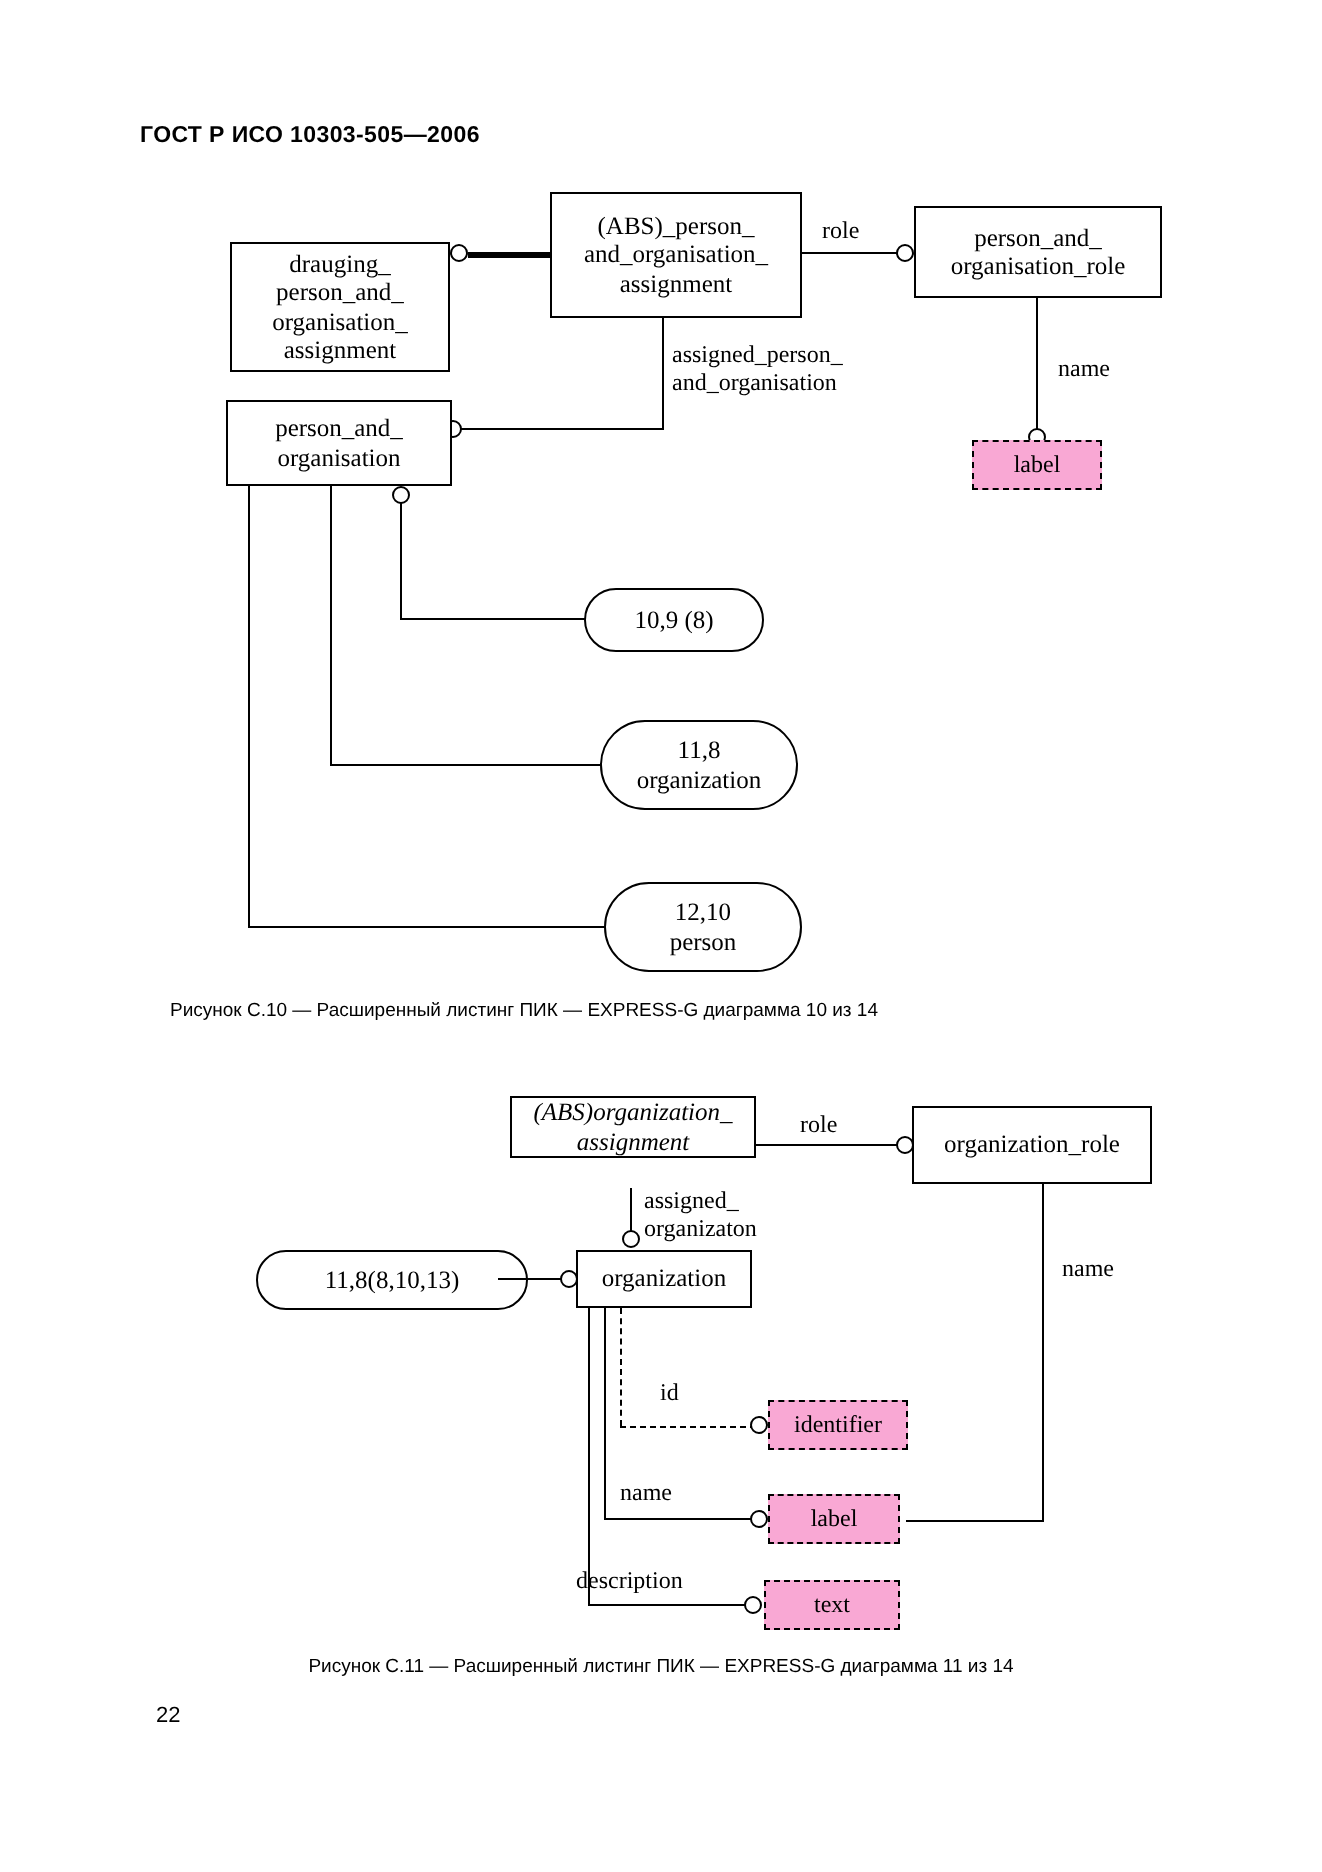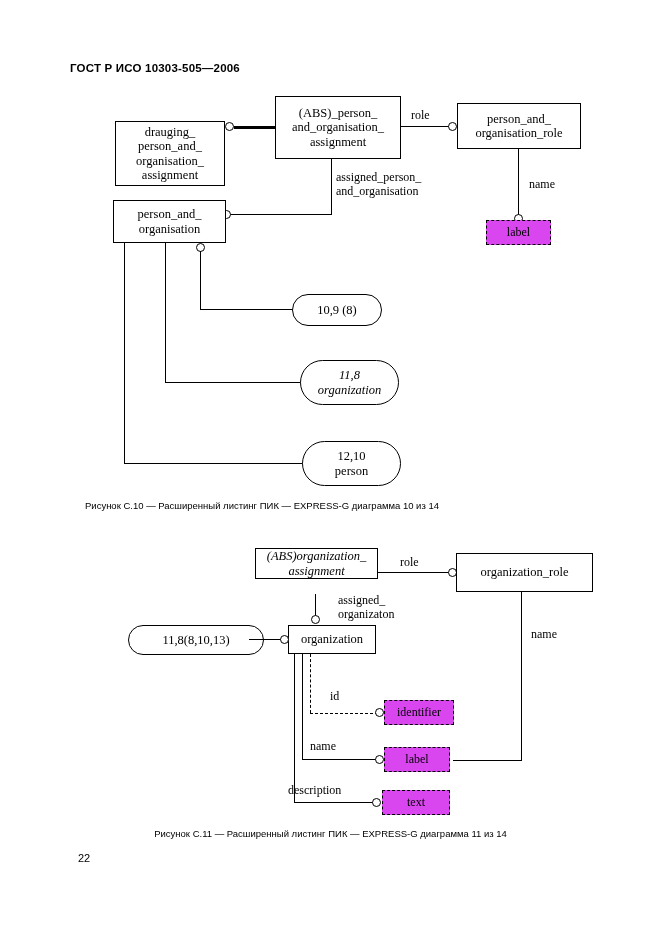--- a/index.html
+++ b/index.html
@@ -31,21 +31,21 @@
   
   .entity{
     position:absolute;box-sizing:border-box;
     border:1.2px solid #000;background:#fff;
     display:flex;align-items:center;justify-content:center;
     text-align:center;font-size:12.5px;line-height:1.14;
     color:#000;padding:2px 3px;
   }
   .type-box{
     position:absolute;box-sizing:border-box;
-    border:1.4px dashed #000;background:#d946ef;
+    border:1.4px dashed #000;background:#f9a8d4;
     display:flex;align-items:center;justify-content:center;
     text-align:center;font-size:12px;color:#000;
   }
   .page-ref{
     position:absolute;box-sizing:border-box;
     border:1.2px solid #000;border-radius:999px;background:#fff;
     display:flex;align-items:center;justify-content:center;
     text-align:center;font-size:12.5px;line-height:1.15;color:#000;
   }
   .lbl{
@@ -112,49 +112,49 @@
     <div class="entity" style="left: 113px; top: 200px; width: 113px; height: 43px; white-space: pre-line;">person_and_
 organisation</div>
 
     <div class="circ" style="left:196px;top:243px;"></div>
     <div class="ln v" style="left:200px;top:251px;height:59px;"></div>
     <div class="ln h" style="left:200px;top:309px;width:97px;"></div>
     <div class="page-ref" style="left:292px;top:294px;width:90px;height:32px;">10,9 (8)</div>
 
     <div class="ln v" style="left:165px;top:243px;height:140px;"></div>
     <div class="ln h" style="left:165px;top:382px;width:139px;"></div>
-    <div class="page-ref" style="left:300px;top:360px;width:99px;height:45px;white-space:pre-line;font-style:italic;">11,8
+    <div class="page-ref" style="left:300px;top:360px;width:99px;height:45px;white-space:pre-line;">11,8
 organization</div>
 
     <div class="ln v" style="left:124px;top:243px;height:221px;"></div>
     <div class="ln h" style="left:124px;top:463px;width:182px;"></div>
     <div class="page-ref" style="left:302px;top:441px;width:99px;height:45px;white-space:pre-line;">12,10
 person</div>
 
     <div class="caption" style="left:0;top:500px;width:524px;">Рисунок С.10 — Расширенный листинг ПИК — EXPRESS-G диаграмма 10 из 14</div>
   </div>
 
   <div>
 
     <div class="entity" style="left: 255px; top: 548px; width: 123px; height: 31px; white-space: pre-line; font-style: italic;">(ABS)organization_
 assignment</div>
 
     <div class="ln h" style="left:378px;top:572px;width:72px;"></div>
     <div class="circ" style="left:448px;top:568px;"></div>
     <div class="lbl" style="left:400px;top:556px;">role</div>
 
-    <div class="entity" style="left:456px;top:553px;width:137px;height:39px;">organization_role</div>
+    <div class="entity" style="left:456px;top:553px;width:120px;height:39px;">organization_role</div>
 
     <div class="ln v" style="left:521px;top:592px;height:169px;"></div>
     <div class="ln h" style="left:453px;top:760px;width:69px;"></div>
     <div class="lbl" style="left:531px;top:628px;">name</div>
 
     <div class="ln v" style="left:315px;top:594px;height:24px;"></div>
     <div class="circ" style="left:311px;top:615px;"></div>
-    <div class="lbl wrap" style="left:338px;top:594px;width:110px;white-space:pre-line;">assigned_
+    <div class="lbl wrap" style="left:322px;top:594px;width:110px;white-space:pre-line;">assigned_
 organizaton</div>
 
     <div class="entity" style="left:288px;top:625px;width:88px;height:29px;">organization</div>
 
     <div class="page-ref" style="left:128px;top:625px;width:136px;height:30px;">11,8(8,10,13)</div>
     <div class="ln h" style="left:249px;top:639px;width:34px;"></div>
     <div class="circ" style="left:280px;top:635px;"></div>
 
     <div class="dln v" style="left:310px;top:654px;height:59px;"></div>
     <div class="dln h" style="left:310px;top:713px;width:68px;"></div>

